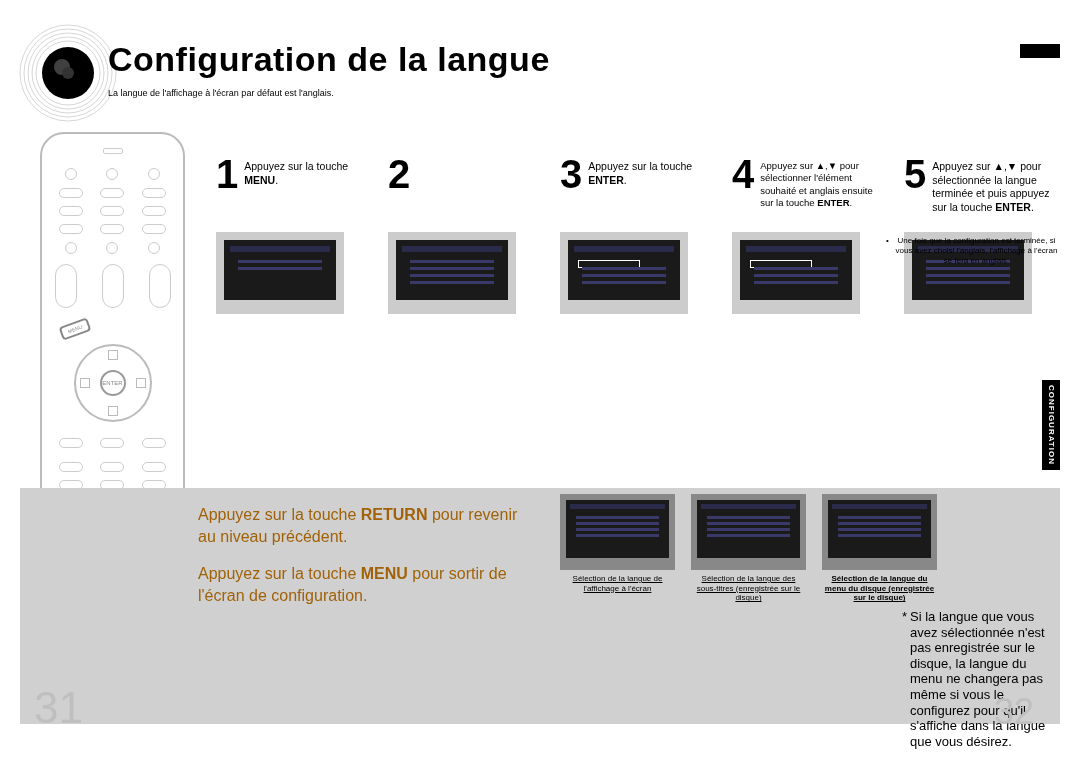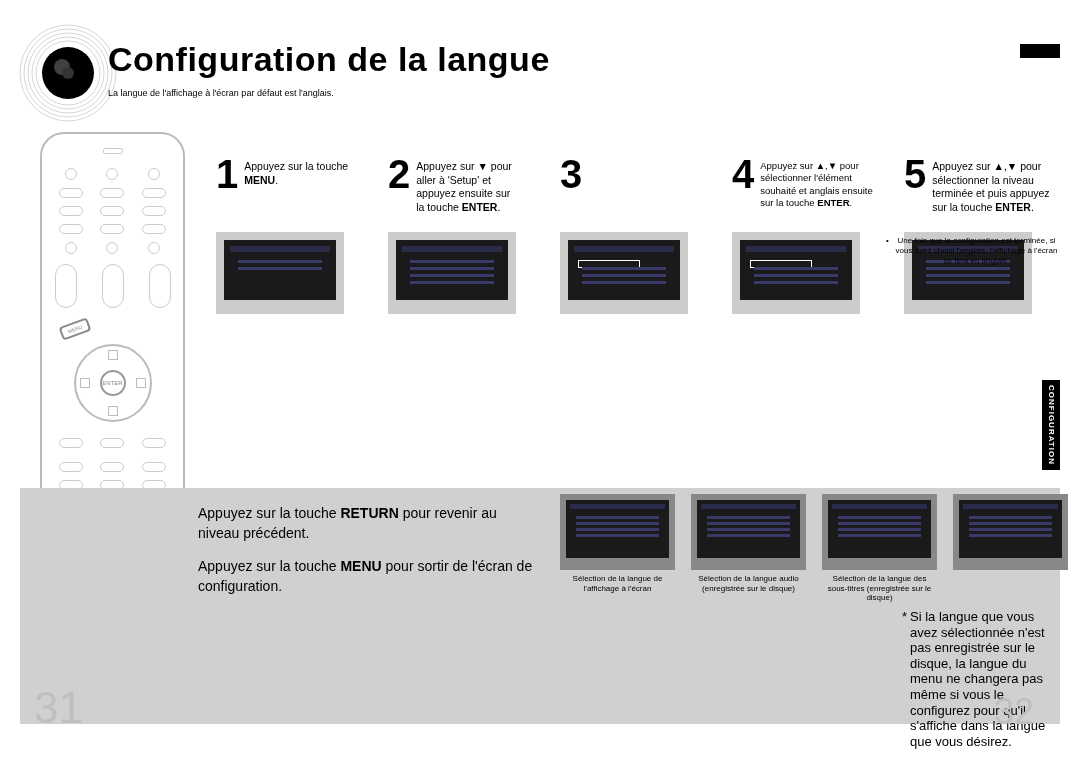--- a/index.html
+++ b/index.html
@@ -48,30 +48,30 @@
   .tv-thumb .line { position:absolute; left:14px; right:14px; height:3px; background:#3a3a6a; }
   .tv-thumb .l1 { top:20px; } .tv-thumb .l2 { top:27px; } .tv-thumb .l3 { top:34px; } .tv-thumb .l4 { top:41px; }
   .tv-thumb .sel { position:absolute; left:10px; right:40px; top:20px; height:8px; border:1px solid #fff; }
 
   .bullet-note { position: absolute; left: 894px; top: 236px; width: 165px; font-size: 8px; line-height: 1.25; text-align: center; }
   .bullet-note::before { content: "•"; position: absolute; left: -8px; }
 
   
   .band { position: absolute; left: 20px; right: 20px; top: 488px; height: 236px; background: #d0d0d0; }
 
-  .return-box { position: absolute; left: 198px; top: 504px; width: 340px; font-size: 14px; line-height: 1.4; color: #000000; }
+  .return-box { position: absolute; left: 198px; top: 504px; width: 340px; font-size: 16px; line-height: 1.4; color: #a16207; }
   .return-box p { margin-bottom: 14px; }
 
   .lower-thumbs { position: absolute; left: 560px; top: 494px; display: flex; gap: 16px; }
   .lthumb { width: 115px; }
   .lthumb .tv { width: 115px; height: 76px; background: #1a1a1a; border: 6px solid #888; border-bottom-width: 12px; position: relative; }
   .lthumb .tv .bar { position:absolute; top:4px; left:4px; right:4px; height:5px; background:#2a2a4a; }
   .lthumb .tv .line { position:absolute; left:10px; right:10px; height:3px; background:#3a3a6a; }
   .lthumb .tv .l1{top:16px;} .lthumb .tv .l2{top:22px;} .lthumb .tv .l3{top:28px;} .lthumb .tv .l4{top:34px;}
-  .lthumb .cap { font-size: 8px; text-align: center; margin-top: 4px; line-height: 1.2; }
+  .lthumb .cap { font-size: 8px; text-align: center; margin-top: 4px; line-height: 1.2; text-decoration: underline; }
   .lthumb.last .cap { font-weight: bold; }
 
   .asterisk-note { position: absolute; left: 910px; top: 609px; width: 150px; font-size: 13px; line-height: 1.2; }
   .asterisk-note::before { content: "*"; position: absolute; left: -8px; }
 
   .page-num-left { position: absolute; left: 34px; bottom: 30px; font-size: 44px; color: #bfbfbf; font-weight: 300; }
   .page-num-right { position: absolute; right: 46px; bottom: 30px; font-size: 36px; color: #bfbfbf; font-weight: 400; }
 
   .side-tab { position: absolute; right: 20px; top: 380px; width: 18px; height: 90px; background: #000; color: #fff; font-size: 8px; writing-mode: vertical-rl; text-align: center; display:flex; align-items:center; justify-content:center; letter-spacing: 1px; font-weight: bold;}
 </style>
@@ -184,39 +184,36 @@
       <div class="tv-thumb">
           <div class="bar"></div>
           <div class="line l1"></div>
           <div class="line l2"></div>
         </div>
     </div>
 
     <div class="step">
       <div class="step-head">
         <div class="step-num">2</div>
+      </div>
+      <div class="tv-thumb">
+          <div class="bar"></div>
+          <div class="line l1"></div>
+          <div class="line l2"></div>
+          <div class="line l3"></div>
+          <div class="line l4"></div>
+        </div>
+    </div>
+
+    <div class="step">
+      <div class="step-head">
+        <div class="step-num">3</div>
         <div class="step-text">
-          <span>Appuyez sur ▼ pour</span><br>
-          <span>aller à 'Setup' et</span><br>
-          <span>appuyez ensuite sur</span><br>
-          <span>la touche </span><b>ENTER</b><span>.</span>
-        </div>
-      </div>
-      <div class="tv-thumb">
-          <div class="bar"></div>
-          <div class="line l1"></div>
-          <div class="line l2"></div>
-          <div class="line l3"></div>
-          <div class="line l4"></div>
-        </div>
-    </div>
-
-    <div class="step">
-      <div class="step-head">
-        <div class="step-num">3</div>
+          <span>Appuyez sur la touche </span><b>ENTER</b><span>.</span>
+        </div>
       </div>
       <div class="tv-thumb">
           <div class="bar"></div>
           <div class="sel"></div>
           <div class="line l2"></div>
           <div class="line l3"></div>
           <div class="line l4"></div>
         </div>
     </div>
 
@@ -237,21 +234,21 @@
           <div class="line l3"></div>
           <div class="line l4"></div>
         </div>
     </div>
 
     <div class="step">
       <div class="step-head">
         <div class="step-num">5</div>
         <div class="step-text">
           <span>Appuyez sur ▲,▼ pour</span><br>
-          <span>sélectionner la niveau</span><br>
+          <span>sélectionnée la langue</span><br>
           <span>terminée et puis appuyez</span><br>
           <span>sur la touche </span><b>ENTER</b><span>.</span>
         </div>
       </div>
       <div class="tv-thumb">
           <div class="bar"></div>
           <div class="line l1"></div>
           <div class="line l2"></div>
           <div class="line l3"></div>
           <div class="line l4"></div>
@@ -287,40 +284,31 @@
       <div class="cap">Sélection de la langue de l'affichage à l'écran</div>
     </div>
     <div class="lthumb">
       <div class="tv">
           <div class="bar"></div>
           <div class="line l1"></div>
           <div class="line l2"></div>
           <div class="line l3"></div>
           <div class="line l4"></div>
         </div>
-      <div class="cap">Sélection de la langue audio (enregistrée sur le disque)</div>
-    </div>
-    <div class="lthumb">
-      <div class="tv">
-          <div class="bar"></div>
-          <div class="line l1"></div>
-          <div class="line l2"></div>
-          <div class="line l3"></div>
-          <div class="line l4"></div>
-        </div>
       <div class="cap">Sélection de la langue des sous-titres (enregistrée sur le disque)</div>
     </div>
     <div class="lthumb last">
       <div class="tv">
           <div class="bar"></div>
           <div class="line l1"></div>
           <div class="line l2"></div>
           <div class="line l3"></div>
           <div class="line l4"></div>
         </div>
+      <div class="cap">Sélection de la langue du menu du disque (enregistrée sur le disque)</div>
     </div>
   </div>
 
   <div class="asterisk-note">Si la langue que vous avez sélectionnée n'est pas enregistrée sur le disque, la langue du menu ne changera pas même si vous le configurez pour qu'il s'affiche dans la langue que vous désirez.</div>
 
   <div class="page-num-left">31</div>
   <div class="page-num-right">32</div>
 
 </div>
 

